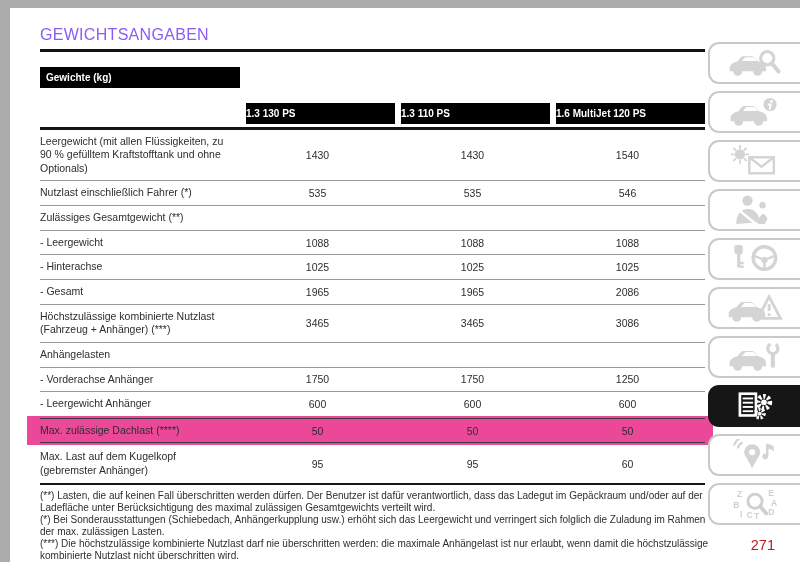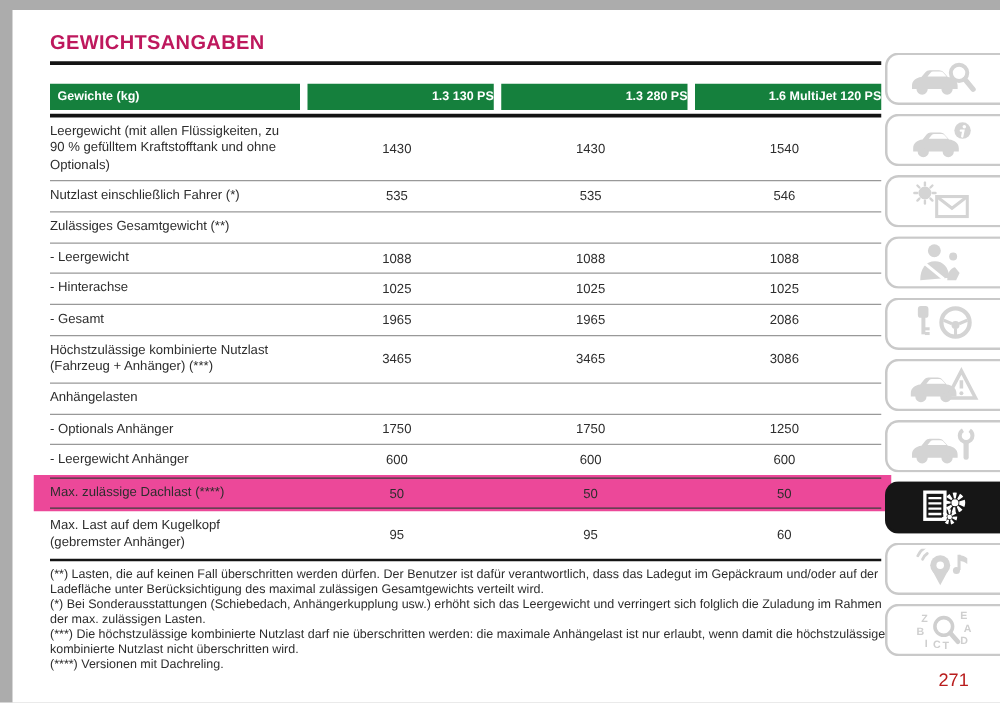--- a/index.html
+++ b/index.html
@@ -1,25 +1,25 @@
 <!DOCTYPE html>
 <html><head>
 <meta charset="utf-8">
 <style>
   html,body{margin:0;padding:0}
   body{width:800px;height:562px;position:relative;overflow:hidden;background:#acacac;
        font-family:"Liberation Sans","DejaVu Sans",sans-serif;}
   .page{position:absolute;left:10px;top:8px;right:0;bottom:0;background:#fff;}
   .content{position:absolute;left:30px;top:0;width:665px;}
-  .page-title{font-size:16px;font-weight:bold;letter-spacing:.3px;color:#be185d;margin:18px 0 0 0;}
+  .page-title{font-size:16px;font-weight:normal;letter-spacing:.3px;color:#8b5cf6;margin:18px 0 0 0;}
   .title-rule{height:3px;background:#141414;margin-top:5px;}
   .thead{display:flex;gap:6px;margin-top:15px;}
-  .th{height:21px;line-height:21px;background:#15803d;color:#fff;font-size:10px;font-weight:bold;}
+  .th{height:21px;line-height:21px;background:#000000;color:#fff;font-size:10px;font-weight:bold;}
   .th0{width:200px;padding-left:6px;box-sizing:border-box;}
-  .thc{flex:1;text-align:right;}
+  .thc{flex:1;text-align:left;margin-top:36px;}
   .thick-rule{height:2.5px;background:#141414;margin-top:3px;}
   .tbody{border-bottom:2.5px solid #141414;}
   .trow{display:flex;align-items:center;border-top:1px solid #999;padding:5px 0;}
   .trow.no-top{border-top:none;}
   .tlabel{width:200px;padding-right:6px;box-sizing:border-box;font-size:10.5px;line-height:1.3;color:#2d2d2d;}
   .tval{flex:1;text-align:center;font-size:10.5px;color:#2d2d2d;}
   .hl-wrap{margin:0 -8px 0 -13px;padding:2px 8px 2px 13px;}
   .hl-inner{border-top:1.5px solid #3d3d3d;border-bottom:1.5px solid #3d3d3d;}
   .footnotes{margin-top:5px;width:674px;}
   .footnote{font-size:10px;line-height:1.2;color:#2d2d2d;margin:0;}
@@ -47,21 +47,21 @@
 
 <div class="page">
   <div class="content">
 
     <div class="page-title">GEWICHTSANGABEN</div>
     <div class="title-rule"></div>
 
     <div class="thead">
       <div class="th th0">Gewichte (kg)</div>
       <div class="th thc">1.3 130 PS</div>
-      <div class="th thc">1.3 280 PS</div>
+      <div class="th thc">1.3 110 PS</div>
       <div class="th thc">1.6 MultiJet 120 PS</div>
     </div>
     <div class="thick-rule"></div>
 
     <div class="tbody">
         <div class="trow no-top">
           <div class="tlabel">Leergewicht (mit allen Flüssigkeiten, zu 90 % gefülltem Kraftstofftank und ohne Optionals)</div>
           <div class="tval">1430</div>
           <div class="tval">1430</div>
           <div class="tval">1540</div>
@@ -102,21 +102,21 @@
           <div class="tval">3465</div>
           <div class="tval">3086</div>
         </div>
         <div class="trow">
           <div class="tlabel">Anhängelasten</div>
           <div class="tval"></div>
           <div class="tval"></div>
           <div class="tval"></div>
         </div>
         <div class="trow">
-          <div class="tlabel">- Optionals Anhänger</div>
+          <div class="tlabel">- Vorderachse Anhänger</div>
           <div class="tval">1750</div>
           <div class="tval">1750</div>
           <div class="tval">1250</div>
         </div>
         <div class="trow">
           <div class="tlabel">- Leergewicht Anhänger</div>
           <div class="tval">600</div>
           <div class="tval">600</div>
           <div class="tval">600</div>
         </div>

